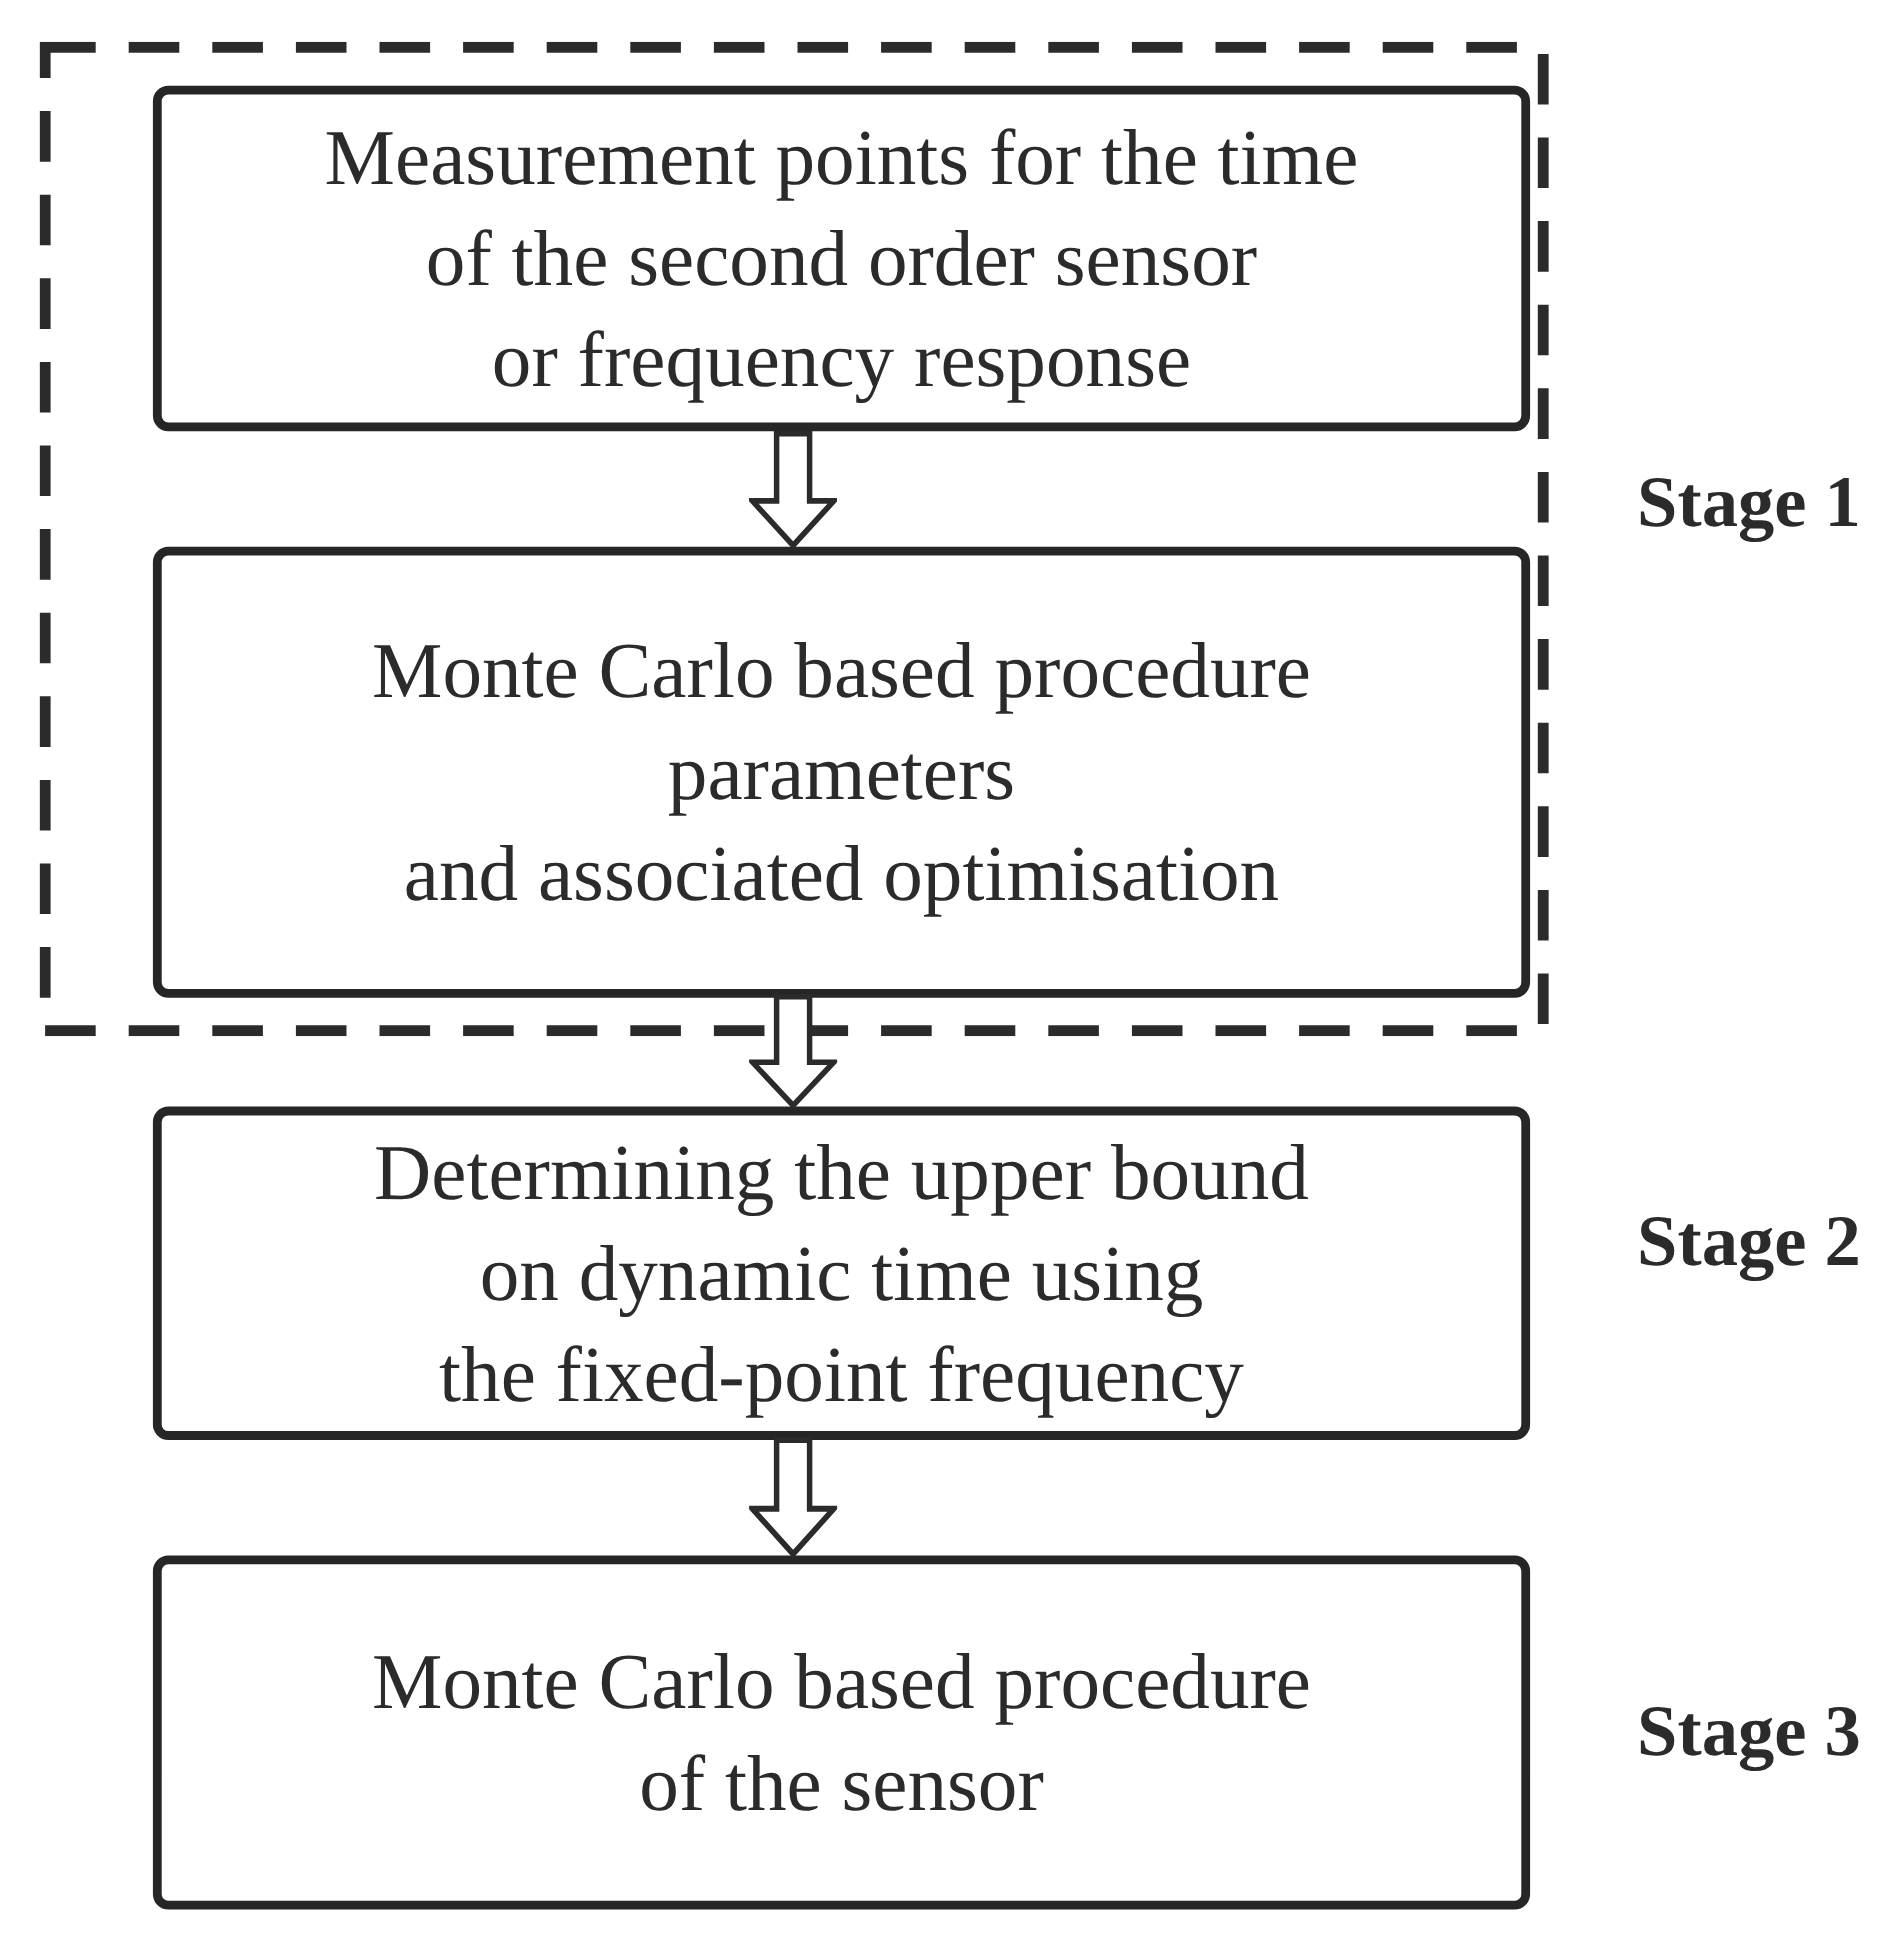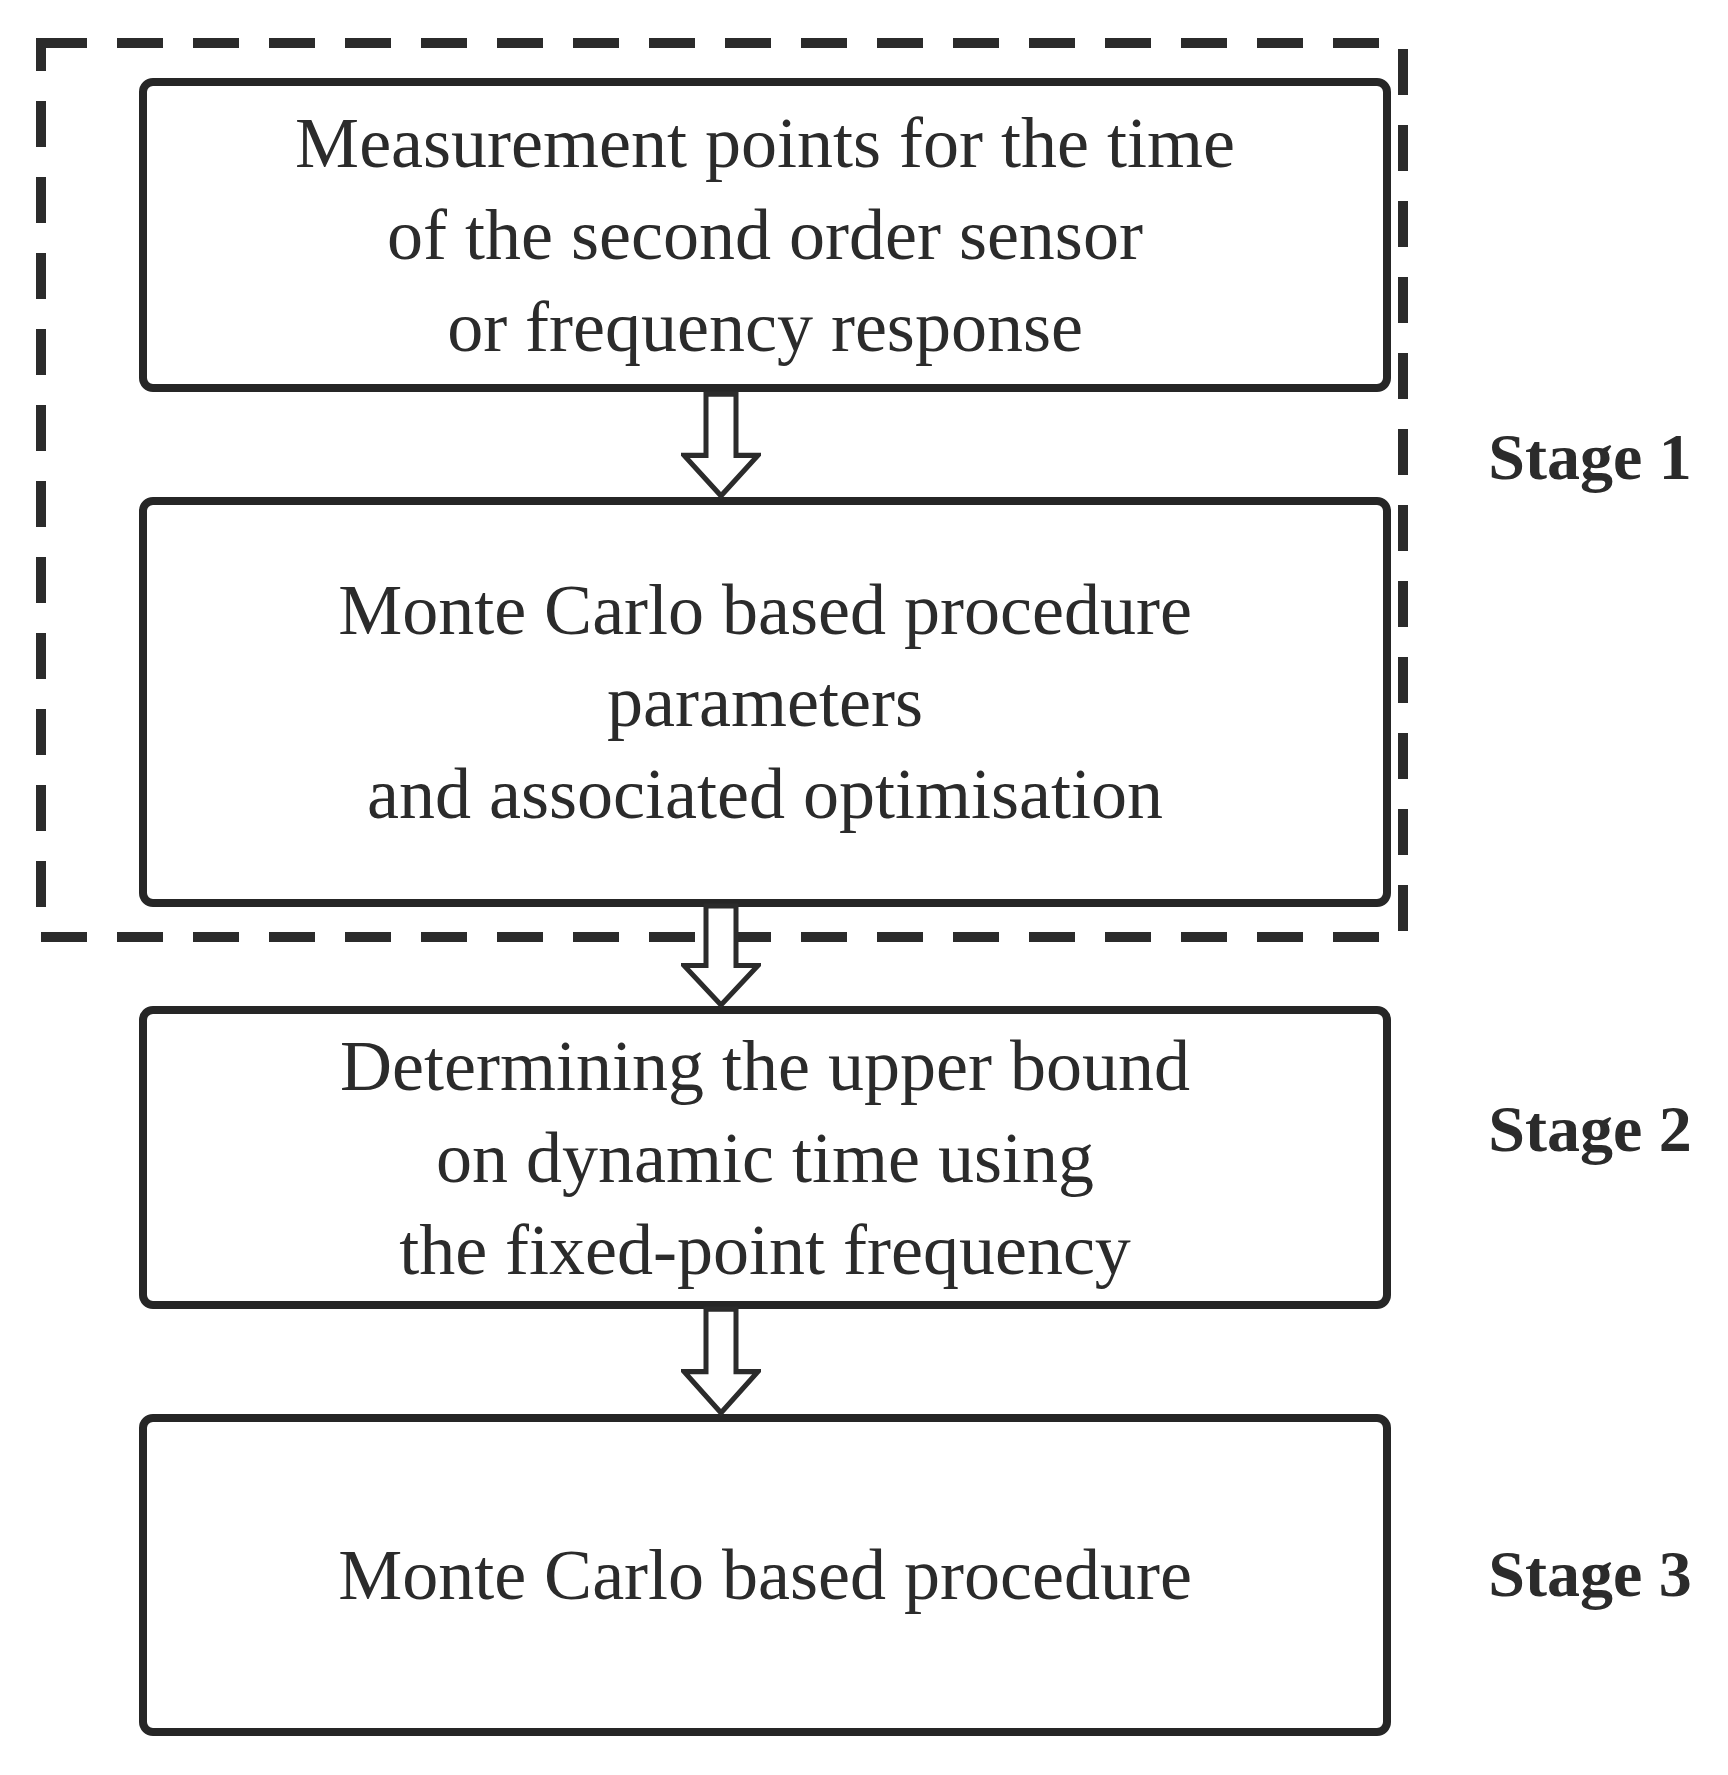--- a/index.html
+++ b/index.html
@@ -97,19 +97,20 @@
     <div class="line">on dynamic time using</div>
     <div class="line">the fixed-point frequency</div>
   </div>
 
   <svg class="flow-arrow" style="top:1306px;height:110px" viewBox="0 0 80 104" preserveAspectRatio="none">
     <polygon points="25,3 55,3 55,62 77,62 40,101 3,62 25,62" fill="#ffffff" stroke="#2b2b2b" stroke-width="5"></polygon>
   </svg>
 
   <div class="flow-box" style="top:1414px;height:322px">
     <div class="line">Monte Carlo based procedure</div>
+    <div class="line">of the sensor</div>
   </div>
 
   <div class="stage-label" style="top:420px">Stage 1</div>
   <div class="stage-label" style="top:1092px">Stage 2</div>
   <div class="stage-label" style="top:1537px">Stage 3</div>
 
 </div>
 
 </body></html>

